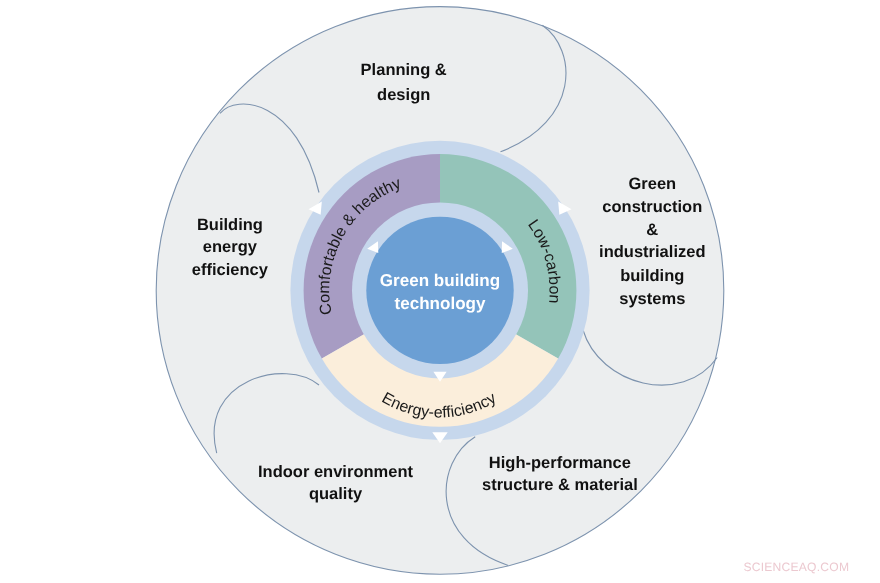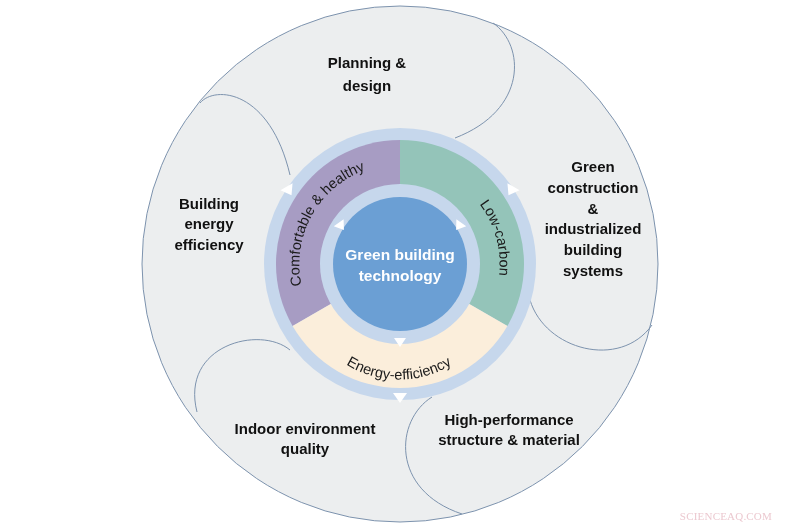--- a/index.html
+++ b/index.html
@@ -1,21 +1,21 @@
 <!DOCTYPE html>
 <html><head>
   <meta charset="utf-8">
   <style>
     html, body { margin: 0; padding: 0; background: #ffffff; }
     body { width: 800px; height: 530px; position: relative; overflow: hidden; font-family: "Liberation Sans", sans-serif; }
     svg { position: absolute; left: 0; top: 0; }
     .outer-label { font-family: "Liberation Sans", sans-serif; font-weight: bold; font-size: 15px; fill: #111111; text-anchor: middle; }
     .ring-label { font-family: "Liberation Sans", sans-serif; font-size: 14.5px; fill: #1a1a1a; }
     .center-label { font-family: "Liberation Sans", sans-serif; font-weight: bold; font-size: 15.5px; fill: #ffffff; text-anchor: middle; }
-    .watermark { position: absolute; right: 28px; bottom: 8px; font-family: Liberation Serif, serif; font-size: 11px; color: #ecc9d0; letter-spacing: 0.2px; text-align: center; }
+    .watermark { position: absolute; right: 28px; bottom: 8px; font-family: Liberation Sans, sans-serif; font-size: 11px; color: #ecc9d0; letter-spacing: 0.2px; text-align: center; }
   </style>
 </head>
 <body>
 
 <svg width="800" height="530" viewBox="0 0 800 530">
   <defs>
     <path id="arc-comfort" d="M 306 300 A 100 100 0 0 1 380 166" fill="none"></path>
     <path id="arc-lowcarbon" d="M 462 186 A 100 100 0 0 1 493 300" fill="none"></path>
     <path id="arc-energy" d="M 330 352 A 100 100 0 0 0 468 352" fill="none"></path>
   </defs>

